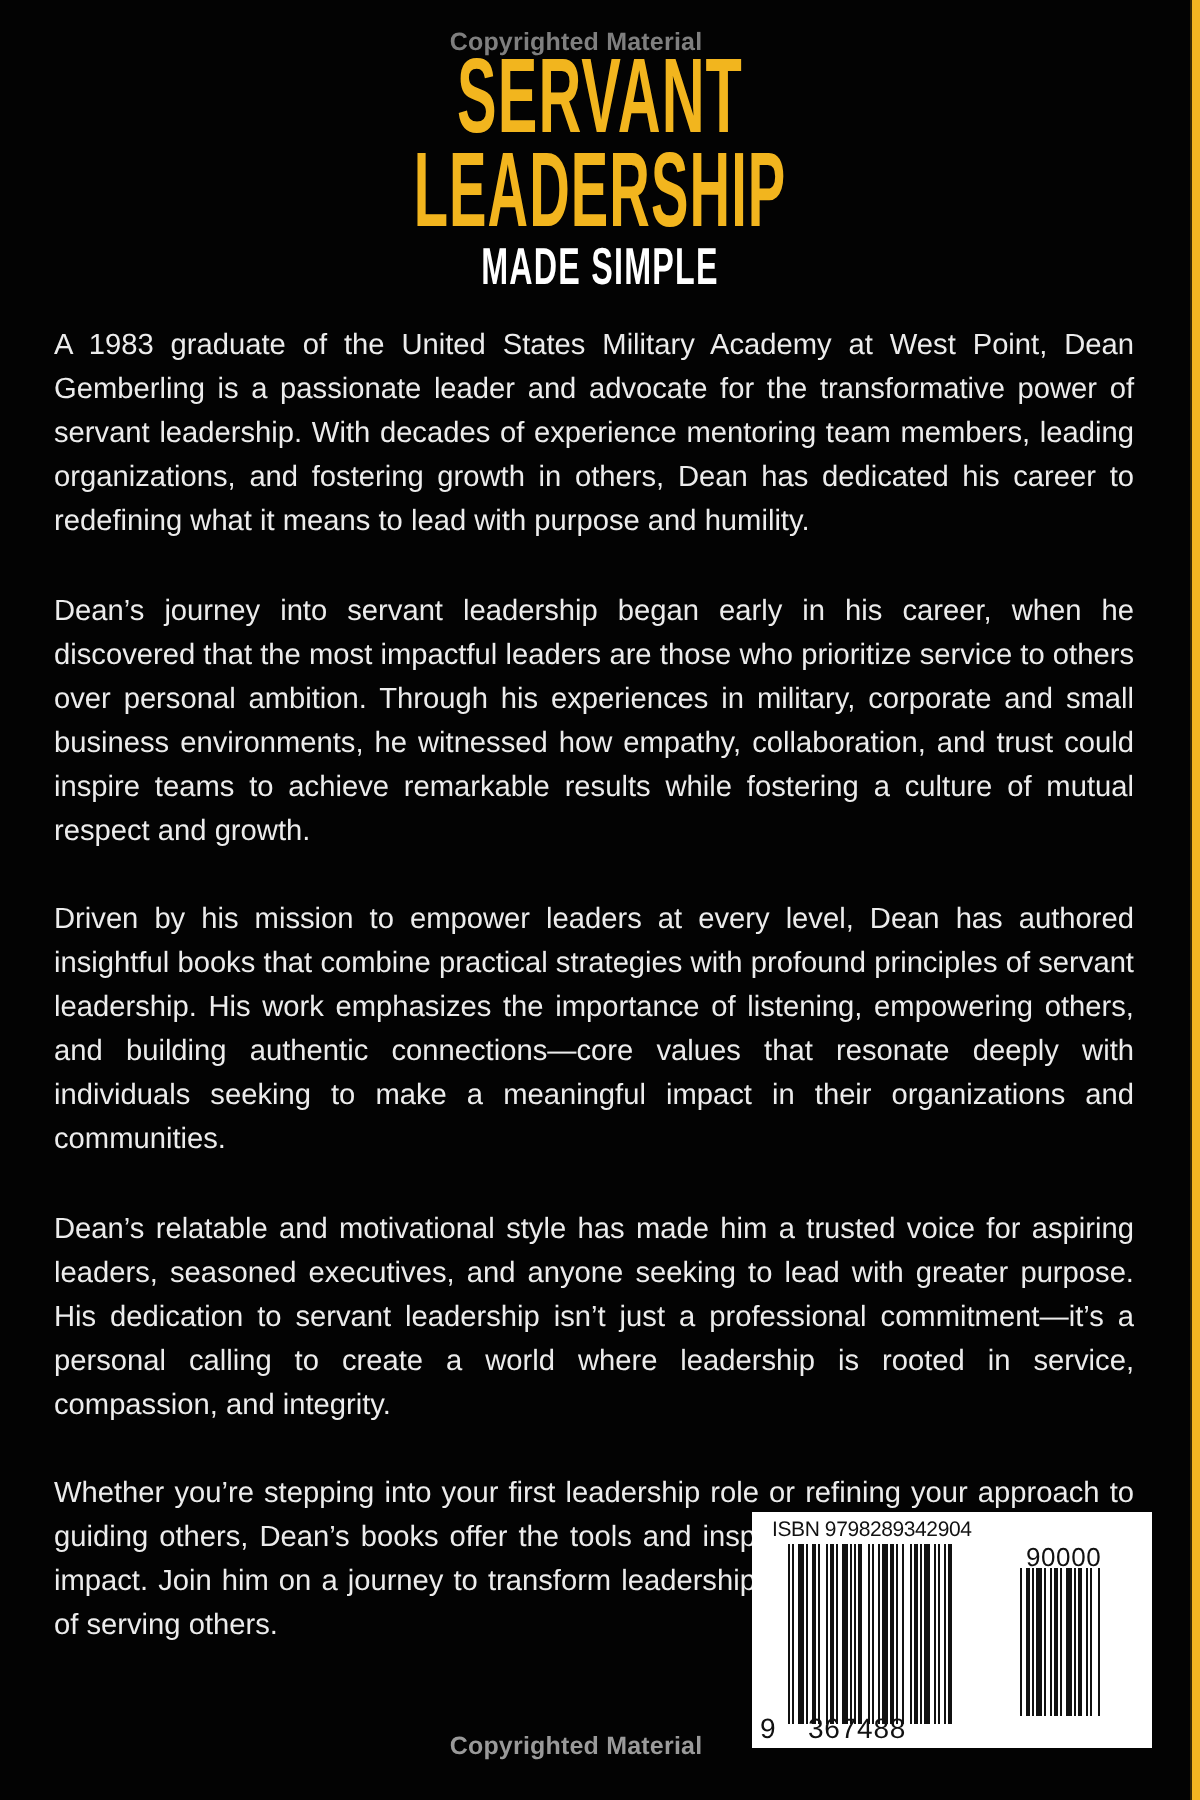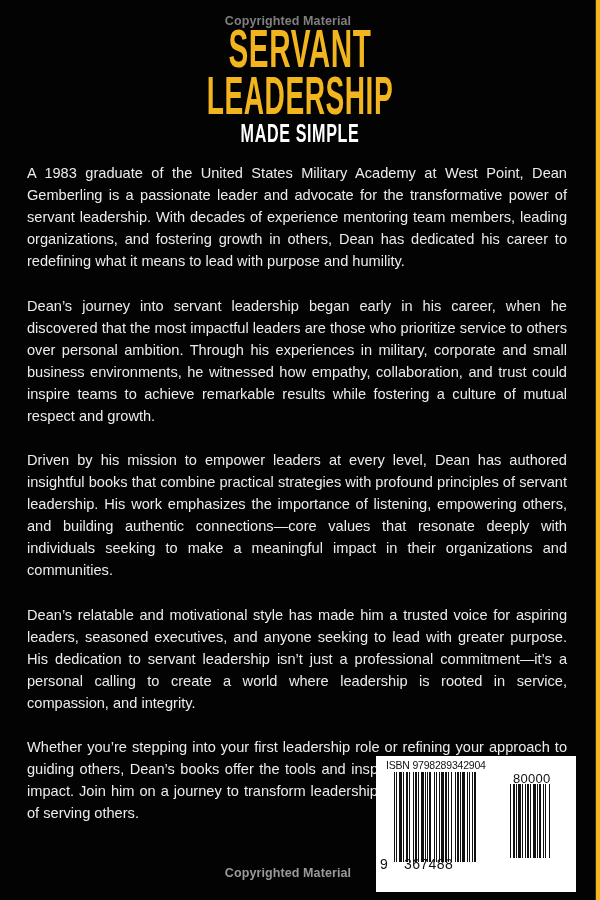--- a/index.html
+++ b/index.html
@@ -16,21 +16,21 @@
              transform-origin: center top; display: block; white-space: nowrap; }
   .t1 { position: absolute; top: 18px; left: 0; width: 600px; font-size: 53px; letter-spacing: 1px;
         transform: scaleX(0.56); }
   .t2 { position: absolute; top: 65px; left: 0; width: 600px; font-size: 53px; letter-spacing: 1px;
         transform: scaleX(0.53); }
   .t3 { position: absolute; top: 118px; left: 0; width: 600px; color: #ffffff; font-weight: bold;
         font-size: 26px; letter-spacing: 1px; transform: scaleX(0.62); transform-origin: center top; white-space: nowrap; text-align: center; }
   .body-text { position: absolute; left: 27px; top: 162px; width: 540px; color: #ececec;
                font-family: "Liberation Sans", sans-serif; font-size: 14.6px; line-height: 22px; }
   .body-text p { text-align: justify; margin-bottom: 22.5px; }
-  .barcode-box { position: absolute; left: 376px; top: 756px; width: 200px; height: 136px; background: #ffffff; }
+  .barcode-box { position: absolute; left: 376px; top: 756px; width: 200px; height: 118px; background: #ffffff; }
   .isbn-label { position: absolute; left: 10px; top: 3px; font-size: 10.5px; color: #111; letter-spacing: -0.2px; }
   .bars-main { position: absolute; left: 18px; top: 16px; width: 102px; height: 90px; display: flex; align-items: flex-start; }
   .bars-addon { position: absolute; left: 134px; top: 28px; width: 52px; height: 74px; display: flex; align-items: flex-start; }
   .addon-label { position: absolute; left: 137px; top: 15px; font-size: 13px; color: #111; letter-spacing: 0.3px; }
   .bar { background: #111; height: 100%; }
   .gap { height: 100%; }
   .digit-row { position: absolute; left: 0; top: 100px; font-size: 14px; color: #111; width: 200px; height: 16px; }
   .d-lead { position: absolute; left: 4px; top: 0; }
   .d-left { position: absolute; left: 28px; top: 0; letter-spacing: 0.4px; }
   .d-right { position: absolute; left: 76px; top: 0; letter-spacing: 0.4px; margin-top: 48px; }
@@ -109,21 +109,21 @@
       <div class="bar" style="width: 3px;"></div>
       <div class="gap" style="width: 2px;"></div>
       <div class="bar" style="width: 1px;"></div>
       <div class="gap" style="width: 1px;"></div>
       <div class="bar" style="width: 1px;"></div>
       <div class="gap" style="width: 2px;"></div>
       <div class="bar" style="width: 1px;"></div>
       <div class="gap" style="width: 1px;"></div>
       <div class="bar" style="width: 2px;"></div>
     </div>
-  <div class="addon-label">80000</div>
+  <div class="addon-label">90000</div>
   <div class="bars-addon" id="bars-addon">
       <div class="bar" style="width: 1px;"></div>
       <div class="gap" style="width: 2px;"></div>
       <div class="bar" style="width: 2px;"></div>
       <div class="gap" style="width: 1px;"></div>
       <div class="bar" style="width: 1px;"></div>
       <div class="gap" style="width: 1px;"></div>
       <div class="bar" style="width: 3px;"></div>
       <div class="gap" style="width: 1px;"></div>
       <div class="bar" style="width: 1px;"></div>

